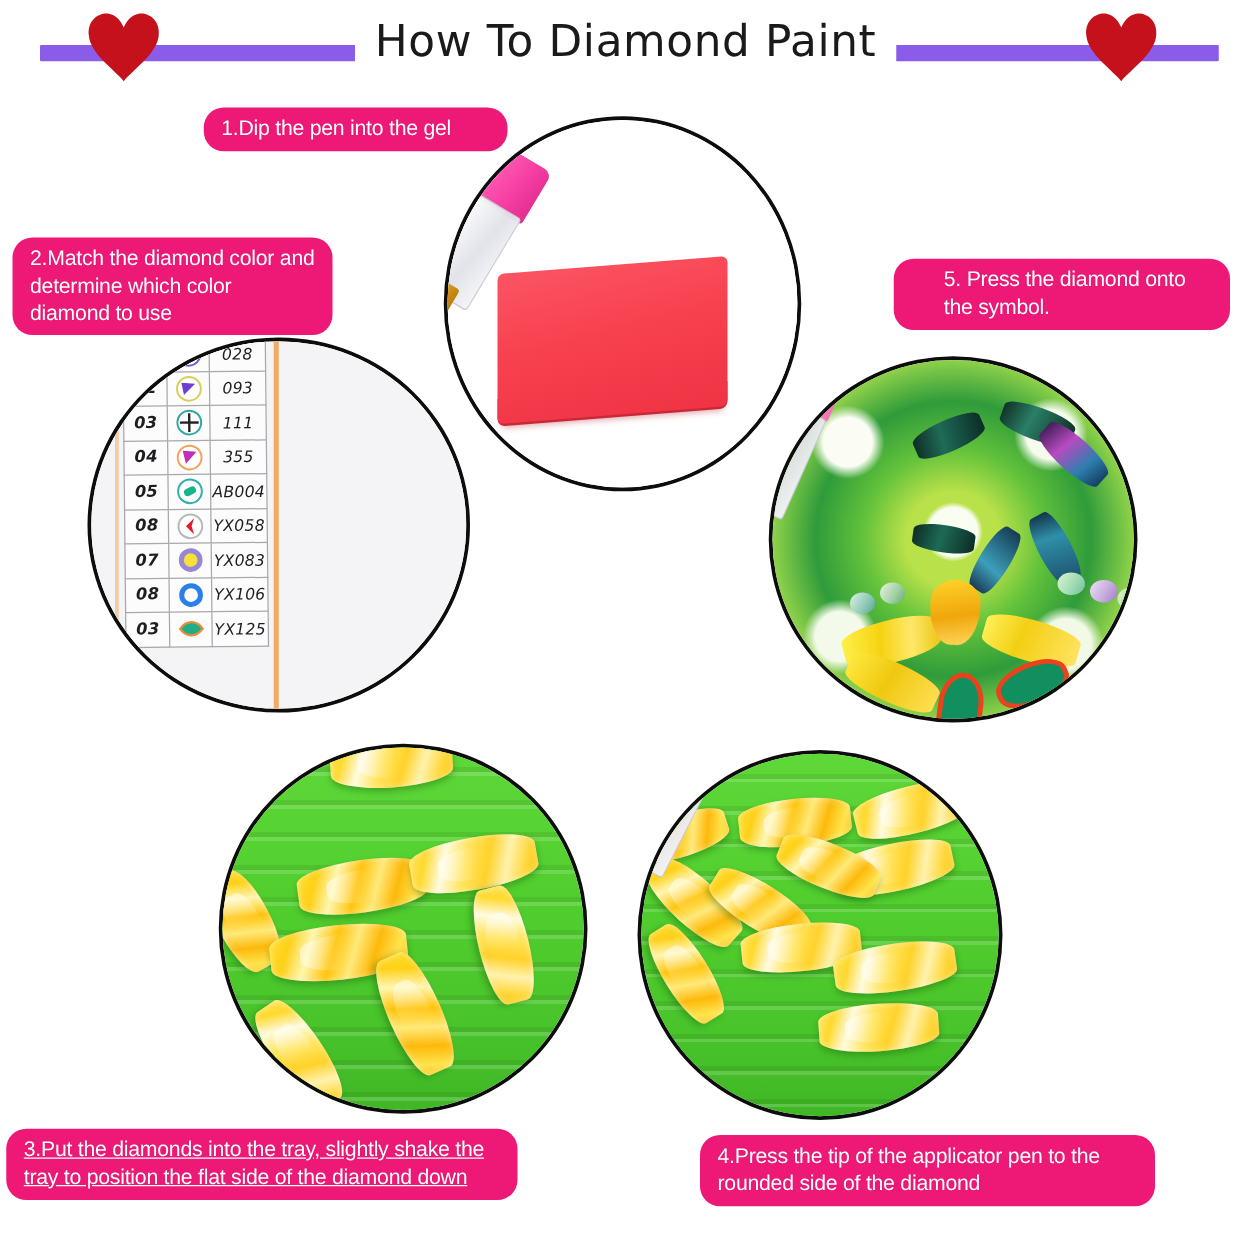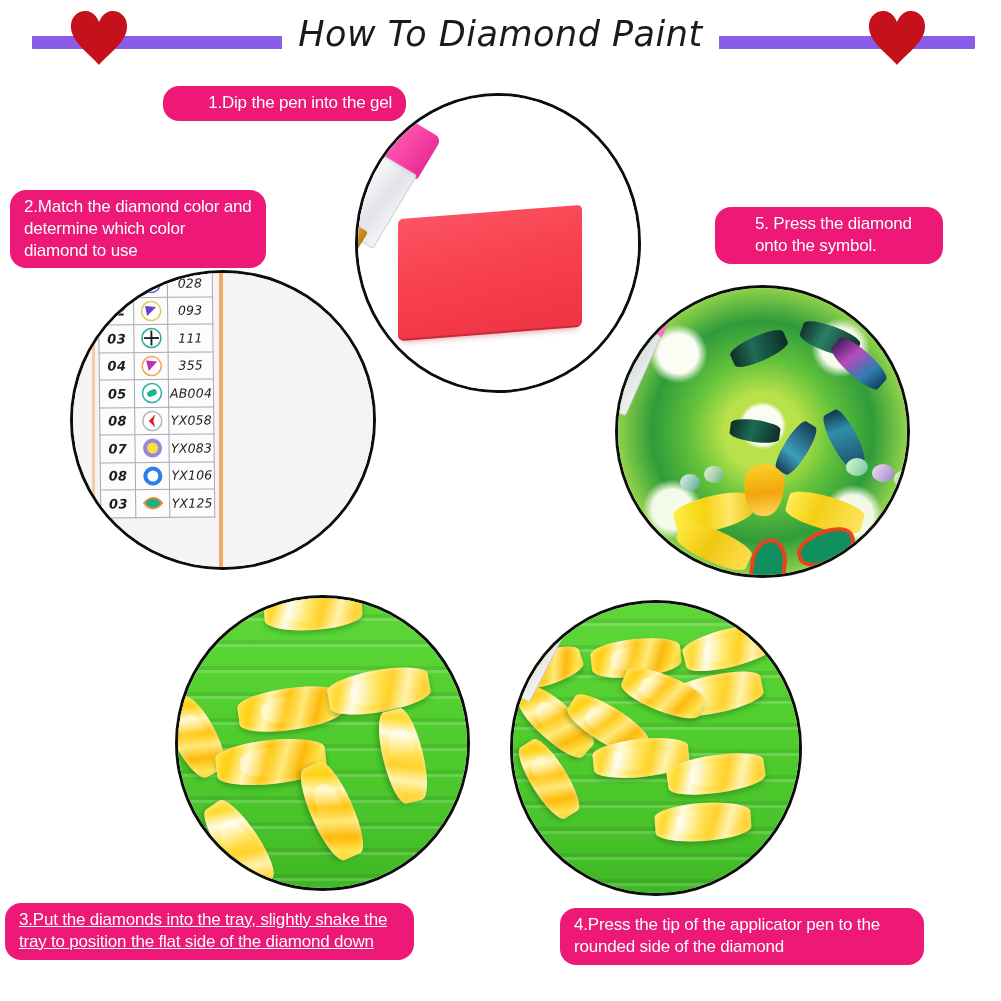--- a/index.html
+++ b/index.html
@@ -24,39 +24,39 @@
   .heart { position: absolute; width: 62px; height: 60px; }
   .heart-left { left: 68px; top: 8px; }
   .heart-right { left: 866px; top: 8px; }
   .heart svg { width: 100%; height: 100%; display: block; }
   .title {
     position: absolute; left: 0; top: 14px; width: 1001px; text-align: center;
     font-family: "DejaVu Sans", sans-serif;
     font-size: 35px; font-weight: 400; color: #1a1a1a; letter-spacing: .5px;
     z-index: 5;
   }
-  .title-inner { background: #fff; padding: 0 16px; display: inline-block; font-style: italic; }
+  .title-inner { background: #fff; padding: 0 16px; display: inline-block; }
 
   
   .label {
     position: absolute;
     background: #ee1877;
     color: #ffffff;
     border-radius: 16px;
     padding: 6px 14px 7px 14px;
     font-size: 17px;
     line-height: 1.28;
     font-weight: 400;
     letter-spacing: -0.2px;
     text-shadow: 0 0 1px rgba(0,0,0,0.15);
     z-index: 20;
   }
-  #label-1 { left: 163px; top: 86px; width: 243px; text-align: right; }
+  #label-1 { left: 163px; top: 86px; width: 243px; }
   #label-2 { left: 10px; top: 190px; width: 256px; }
-  #label-5 { left: 715px; top: 207px; width: 228px; padding-left: 40px; }
+  #label-5 { left: 715px; top: 207px; width: 269px; padding-left: 40px; }
   #label-3 { left: 5px; top: 903px; width: 409px; text-decoration: underline; }
   #label-4 { left: 560px; top: 908px; width: 364px; }
 
   
   .photo {
     position: absolute;
     border: 3px solid #0d0d0d;
     border-radius: 50%;
     overflow: hidden;
     background: #fff;

